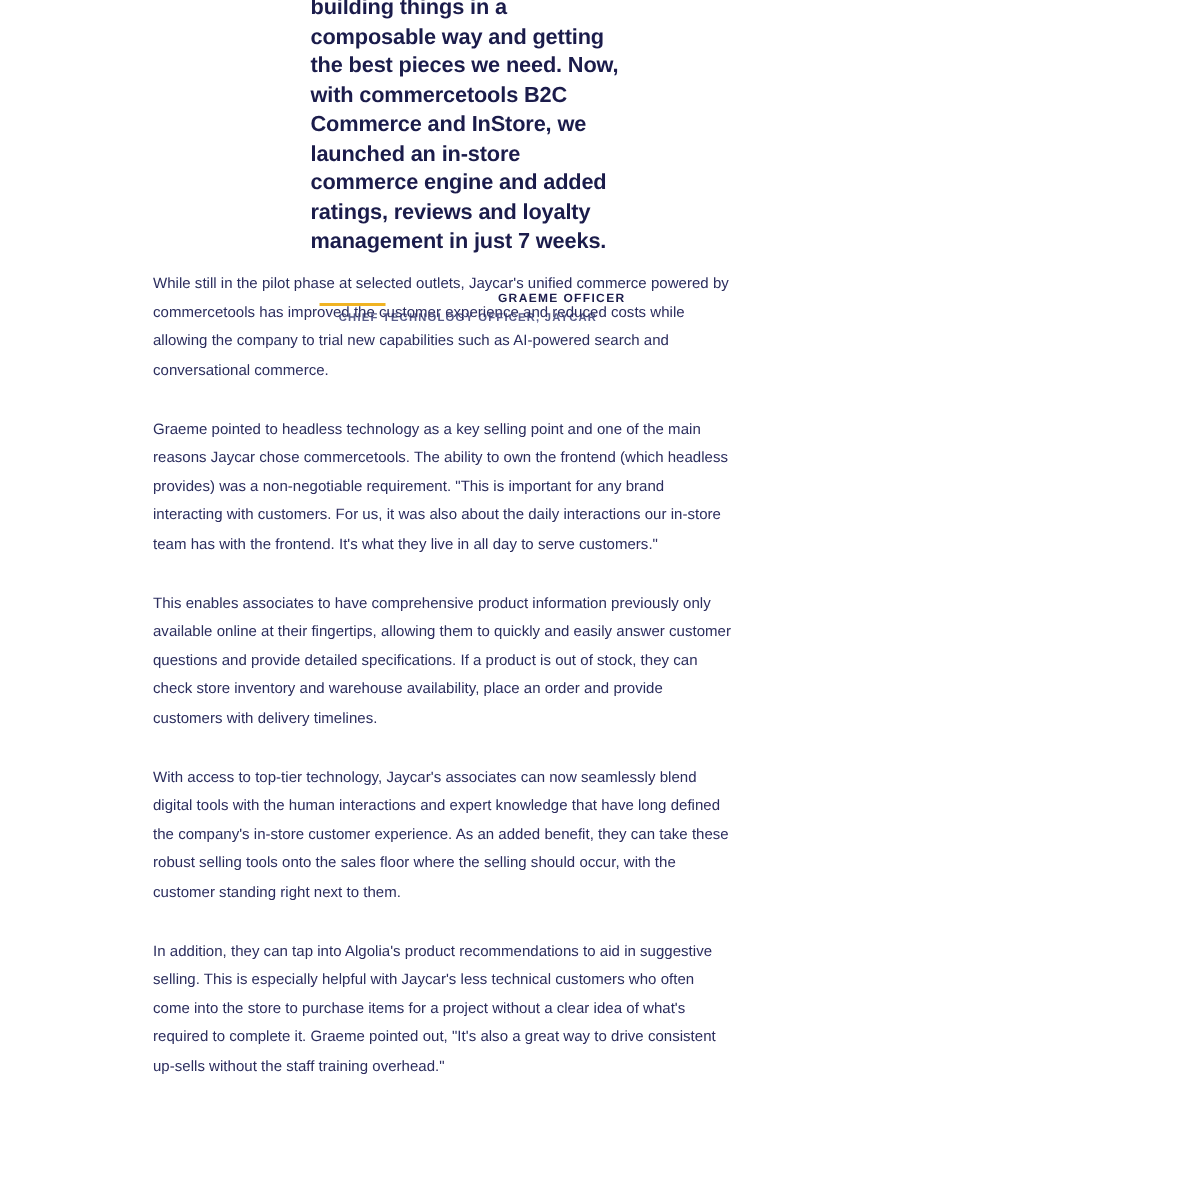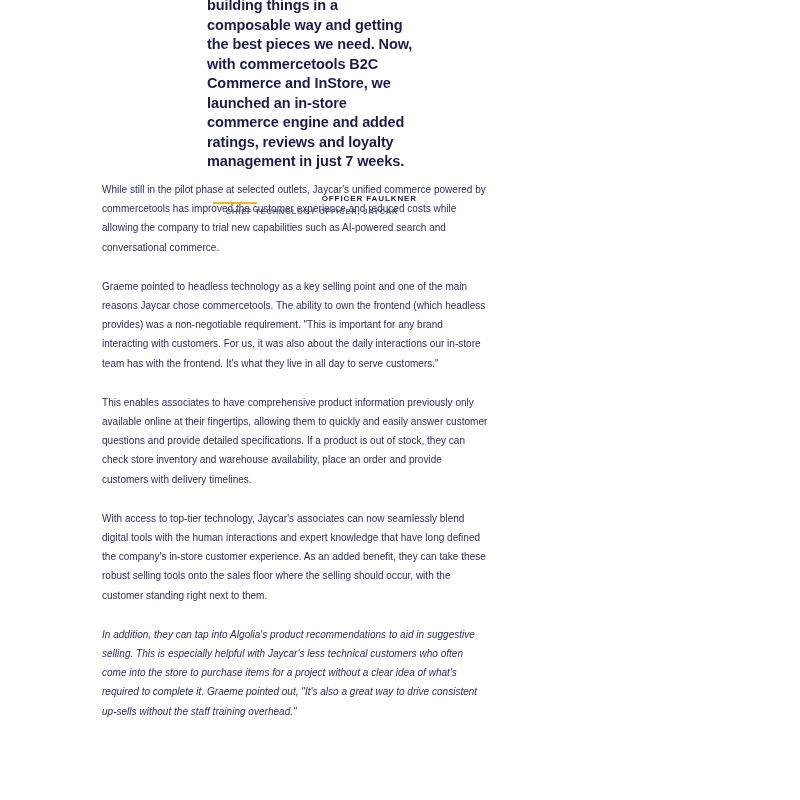--- a/index.html
+++ b/index.html
@@ -81,33 +81,32 @@
   }
   .article p {
     font-size: 10px;
     line-height: 19.2px;
     color: #2b2d5e;
     margin: 0 0 20px 0;
     letter-spacing: 0.02px;
   }
   .article p:last-child {
     margin-bottom: 0;
-    font-style: italic;
   }
 </style>
 </head>
 <body>
 
 <div class="page">
 
   <div class="quote-block">
     <p class="quote-text">building things in a composable way and getting the best pieces we need. Now, with commercetools B2C Commerce and InStore, we launched an in-store commerce engine and added ratings, reviews and loyalty management in just 7 weeks.</p>
     <div class="attrib">
       <span class="attrib-rule"></span>
-      <p class="attrib-name">OFFICER FAULKNER</p>
+      <p class="attrib-name">GRAEME OFFICER</p>
       <p class="attrib-role">CHIEF TECHNOLOGY OFFICER, JAYCAR</p>
     </div>
   </div>
 
   <div class="article">
     <p>While still in the pilot phase at selected outlets, Jaycar's unified commerce powered by commercetools has improved the customer experience and reduced costs while allowing the company to trial new capabilities such as AI-powered search and conversational commerce.</p>
     <p>Graeme pointed to headless technology as a key selling point and one of the main reasons Jaycar chose commercetools. The ability to own the frontend (which headless provides) was a non-negotiable requirement. "This is important for any brand interacting with customers. For us, it was also about the daily interactions our in-store team has with the frontend. It's what they live in all day to serve customers."</p>
     <p>This enables associates to have comprehensive product information previously only available online at their fingertips, allowing them to quickly and easily answer customer questions and provide detailed specifications. If a product is out of stock, they can check store inventory and warehouse availability, place an order and provide customers with delivery timelines.</p>
     <p>With access to top-tier technology, Jaycar's associates can now seamlessly blend digital tools with the human interactions and expert knowledge that have long defined the company's in-store customer experience. As an added benefit, they can take these robust selling tools onto the sales floor where the selling should occur, with the customer standing right next to them.</p>
     <p>In addition, they can tap into Algolia's product recommendations to aid in suggestive selling. This is especially helpful with Jaycar's less technical customers who often come into the store to purchase items for a project without a clear idea of what's required to complete it. Graeme pointed out, "It's also a great way to drive consistent up-sells without the staff training overhead."</p>

